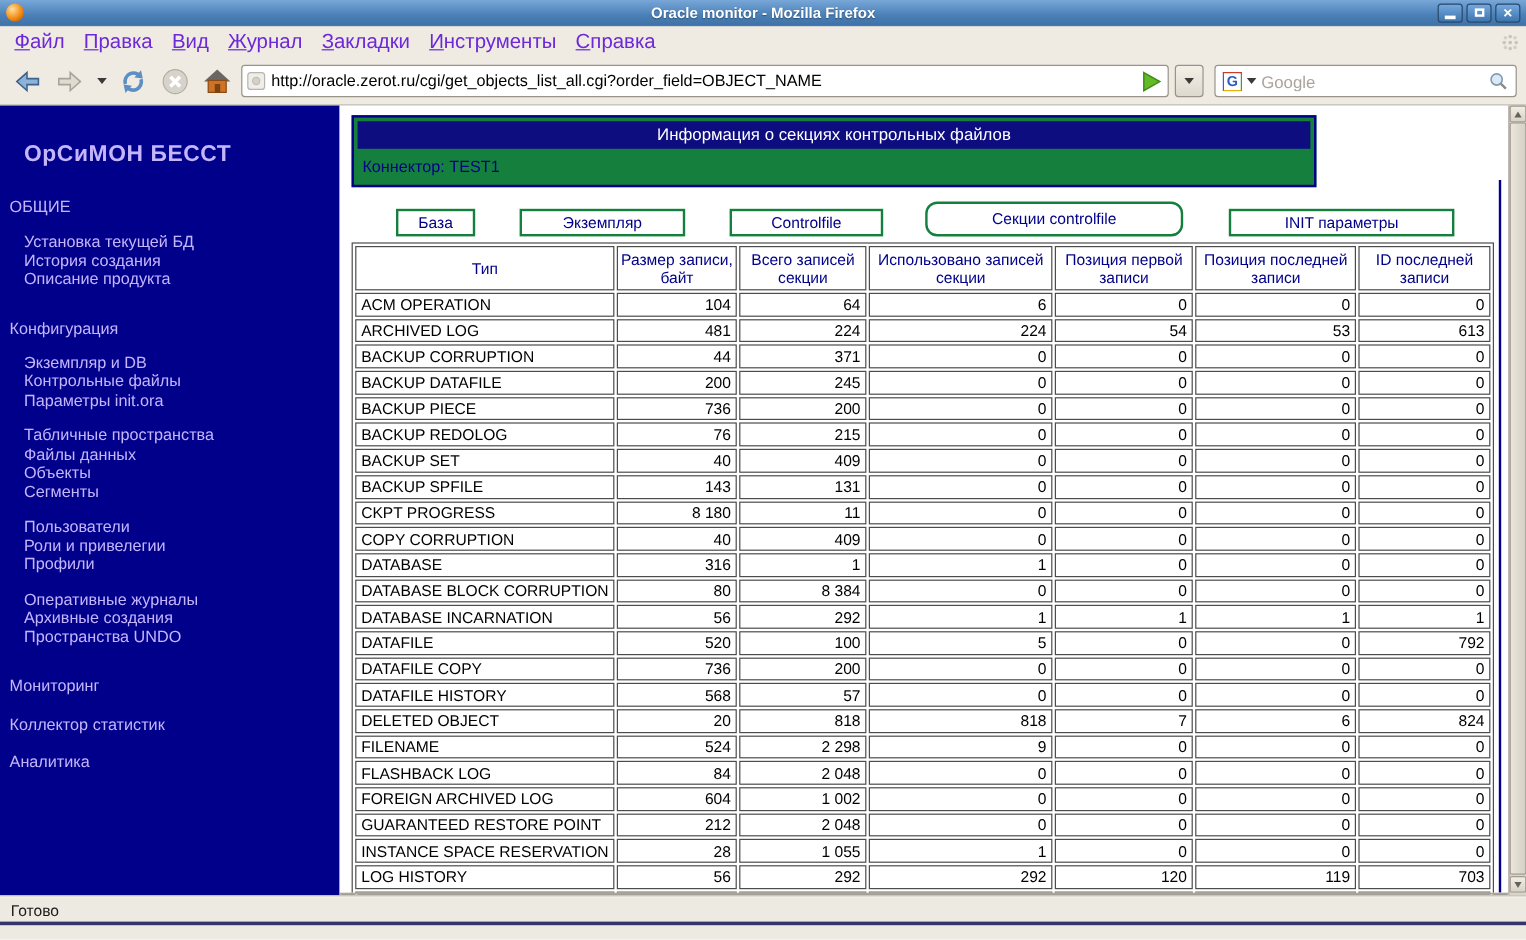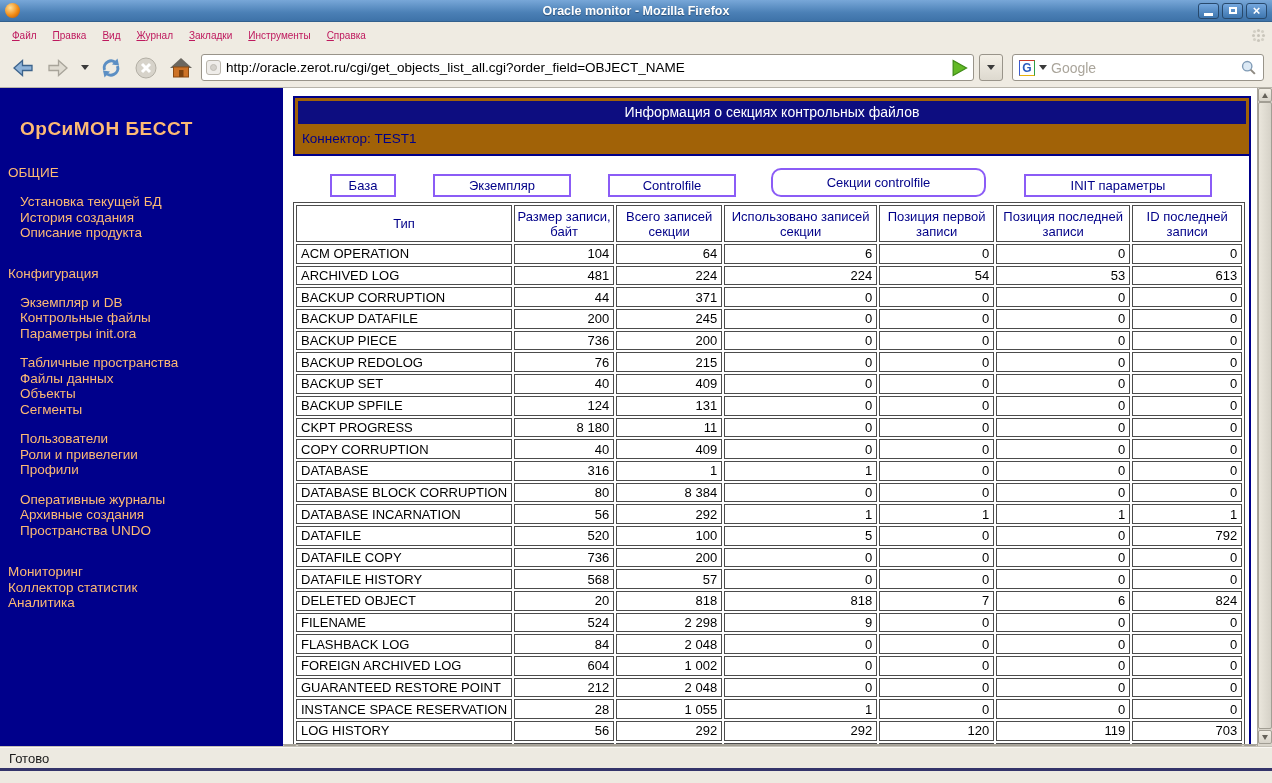--- a/index.html
+++ b/index.html
@@ -11,21 +11,21 @@
   .fx-icon { width:15px; height:15px; border-radius:50%; background:radial-gradient(circle at 35% 32%, #ffe09a, #f28a12 55%, #a54c08); z-index:2; }
   .title-text { position:absolute; left:0; right:0; text-align:center; color:#fff; font-weight:bold; font-size:12.5px; text-shadow:0 1px 1px #2a4d74; }
   .win-controls { margin-left:auto; display:flex; gap:3px; z-index:2; }
   .win-btn { width:21px; height:16px; border-radius:3px; background:linear-gradient(#74a7de,#3d75ae); border:1px solid #28496c; display:flex; align-items:center; justify-content:center; }
   .glyph-min { width:9px; height:3px; background:#fff; margin-top:7px; }
   .glyph-max { width:8px; height:7px; border:2px solid #fff; }
   .glyph-close { color:#fff; font-weight:bold; font-size:13px; line-height:10px; }
 
   
   .menubar { height:26px; background:#efebe2; display:flex; align-items:center; padding:0 4px; position:relative; }
-  .menu-item { padding:4px 8px; font-size:10px; color:#be185d; }
+  .menu-item { padding:4px 8px; font-size:17px; color:#6d28d9; }
   .menu-item u { text-decoration:underline; }
   .throbber { position:absolute; right:12px; top:12px; width:3px; height:3px; border-radius:50%; background:#c6c2b8;
     box-shadow:0 -5px 0 #c9c5bb, 0 5px 0 #c9c5bb, -5px 0 0 #c9c5bb, 5px 0 0 #c9c5bb, 4px -4px 0 #d3cfc5, -4px 4px 0 #d3cfc5, 4px 4px 0 #d3cfc5, -4px -4px 0 #d3cfc5; }
 
   
   .navbar { height:40px; background:#efebe2; border-bottom:1px solid #b7b3a9; display:flex; align-items:center; padding:0 8px; gap:5px; }
   .nav-btn { width:30px; height:30px; display:flex; align-items:center; justify-content:center; flex:none; }
   .nav-btn.small { width:13px; }
   .urlbar { flex:1; display:flex; align-items:center; height:27px; background:#fff; border:1px solid #99948a; border-radius:3px; padding:0 4px; gap:5px; }
   .favicon { width:15px; height:15px; border-radius:3px; background:#efedea; border:1px solid #b9b5ac; display:flex; align-items:center; justify-content:center; }
@@ -34,38 +34,38 @@
   .drop-btn { width:24px; height:27px; background:linear-gradient(#f4f0e7,#ddd9cf); border:1px solid #99948a; border-radius:3px; display:flex; align-items:center; justify-content:center; flex:none; }
   .searchbox { width:252px; height:27px; background:#fff; border:1px solid #99948a; border-radius:3px; display:flex; align-items:center; padding:0 6px; gap:4px; flex:none; margin-left:4px; }
   .g-logo { width:16px; height:16px; border:1px solid; border-color:#cc3a2a #2f9e44 #e8b20c #3b5bd0; color:#2b5bbe; font-weight:bold; font-size:12px; line-height:14px; text-align:center; background:#fff; }
   .search-input { flex:1; border:none; outline:none; font-size:14px; color:#444; background:transparent; font-family:"Liberation Sans",sans-serif; min-width:10px; }
   .search-input::placeholder { color:#aaa59b; }
   .tri { width:0; height:0; display:inline-block; }
   .tri-down-sm { border-left:4px solid transparent; border-right:4px solid transparent; border-top:5px solid #3a3a3a; }
 
   
   .viewport { position:absolute; top:88px; bottom:25px; left:0; right:0; display:flex; }
-  .sidebar { width:283px; flex:none; background:#00008b; color:#fdba74; padding:30px 8px 0 8px; overflow:hidden; }
+  .sidebar { width:283px; flex:none; background:#00008b; color:#c4b5fd; padding:30px 8px 0 8px; overflow:hidden; }
   .sb-brand { font-size:19px; font-weight:bold; margin-left:12px; letter-spacing:0.5px; }
   .sb-heading { font-size:13.5px; margin-top:25px; }
   .sb-cluster { margin-top:14px; }
   .sb-link { font-size:13.5px; line-height:15.5px; margin-left:12px; cursor:pointer; }
   .sb-root { margin-top:26px; }
-  .sb-rootlink { margin-left:0; }
+  .sb-rootlink { margin-left:0;margin-top:16px; }
 
   .rightframe { flex:1; display:flex; flex-direction:column; min-width:0; }
   .content { height:656px; background:#fff; position:relative; overflow:hidden; padding:8px 0 0 10px; }
   .right-rule { position:absolute; top:62px; bottom:0; left:966px; width:2px; background:#00008b; }
 
-  .info-box { width:958px; border:2px solid #000088; background:#a16207; }
+  .info-box { width:804px; border:2px solid #000088; background:#15803d; }
   .info-title { margin:3px 3px 0 3px; background:#0d0d80; color:#fff; text-align:center; font-size:14px; padding:3px 0 4px 0; }
   .info-connector { padding:7px 2px 8px 7px; color:#000088; font-size:13.5px; }
 
   .tabs { display:flex; align-items:flex-end; height:29px; margin-top:12px; padding-left:37px; }
-  .tab { border:2px solid #8b5cf6; background:#fff; color:#000088; font-size:13px; height:23px; display:flex; align-items:center; justify-content:center; cursor:pointer; }
+  .tab { border:2px solid #15803d; background:#fff; color:#000088; font-size:13px; height:23px; display:flex; align-items:center; justify-content:center; cursor:pointer; }
   .tab.active { height:29px;border-radius:10px; }
   .tab:nth-child(1) { width:66px; }
   .tab:nth-child(2) { width:138px; margin-left:37px; }
   .tab:nth-child(3) { width:128px; margin-left:37px; }
   .tab:nth-child(4) { width:215px; margin-left:35px; }
   .tab:nth-child(5) { width:188px; margin-left:38px; }
 
   table.data { border-collapse:separate; border-spacing:2px; table-layout:fixed; margin-top:5px; border:1px solid #4c4c4c; background:#fff; }
   table.data th, table.data td { border:1px solid #4c4c4c; font-size:13px; overflow:hidden; white-space:nowrap; }
   table.data th { color:#000088; font-weight:normal; height:37px; white-space:normal; line-height:15px; padding:1px 2px; cursor:pointer; }
@@ -319,21 +319,21 @@
               <td class="c-name">BACKUP SET</td>
               <td class="c-num">40</td>
               <td class="c-num">409</td>
               <td class="c-num">0</td>
               <td class="c-num">0</td>
               <td class="c-num">0</td>
               <td class="c-num">0</td>
             </tr>
             <tr>
               <td class="c-name">BACKUP SPFILE</td>
-              <td class="c-num">124</td>
+              <td class="c-num">143</td>
               <td class="c-num">131</td>
               <td class="c-num">0</td>
               <td class="c-num">0</td>
               <td class="c-num">0</td>
               <td class="c-num">0</td>
             </tr>
             <tr>
               <td class="c-name">CKPT PROGRESS</td>
               <td class="c-num">8 180</td>
               <td class="c-num">11</td>

